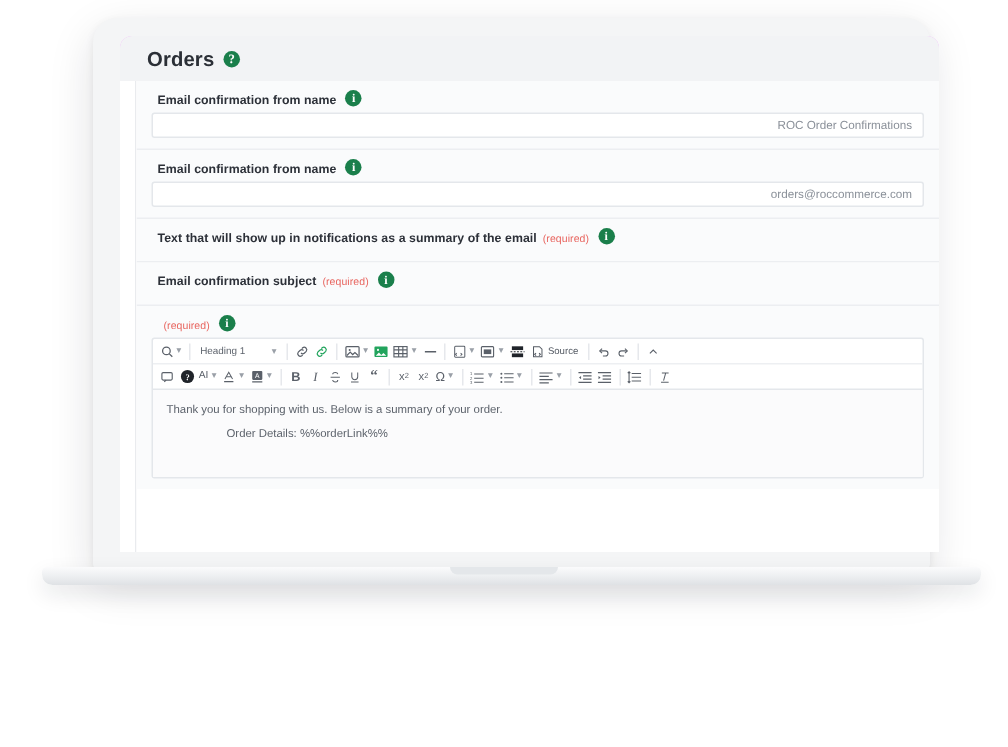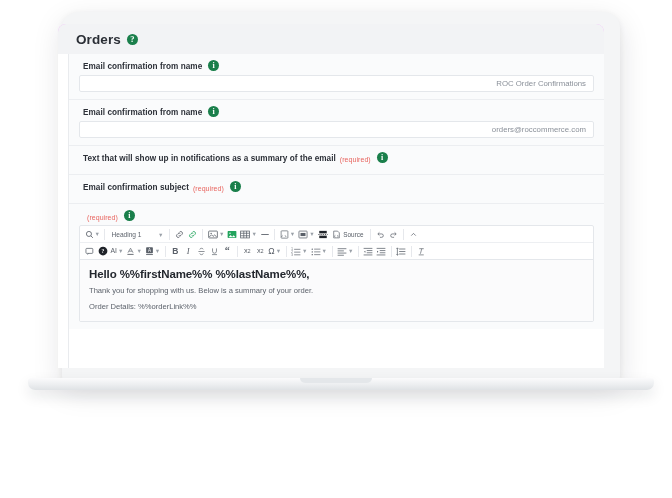--- a/index.html
+++ b/index.html
@@ -48,21 +48,21 @@
     top: 378px;
     width: 72px;
     height: 5px;
     background: #e4e7ea;
     border-radius: 0 0 5px 5px;
   }
 
   
   .screen {
     position: absolute;
-    left: 58px;
+    left: 80px;
     top: 24px;
     width: 546px;
     height: 344px;
     background: #f0abfc;
     border-radius: 8px 8px 0 0;
     overflow: hidden;
   }
 
   .page-header {
     height: 30px;
@@ -234,21 +234,21 @@
     font-weight: bold;
     color: #23272e;
     margin-bottom: 6px;
     letter-spacing: -.1px;
   }
   .eb-p {
     font-size: 7.6px;
     color: #5c626b;
     margin-bottom: 7px;
   }
-  .eb-p.last { margin-bottom: 0; }
+  .eb-p.last { margin-bottom: 0; margin-left: 40px; }
 </style>
 </head>
 <body>
 
 <div id="stage">
 
   <div class="laptop-lid"></div>
 
   <div class="screen">
 
@@ -533,21 +533,20 @@
               <span class="tb-sep"></span>
               <span class="tb-btn">
                 <svg width="9" height="9" viewBox="0 0 16 16" fill="none" stroke="currentColor" stroke-width="1.2">
                     <path d="M4 3h8M8.5 3l-2.5 9"></path>
                     <line x1="3" y1="14" x2="12" y2="14"></line>
                   </svg>
               </span>
             </div>
 
             <div class="editor-body">
-              <div class="eb-h1">Hello %%firstName%% %%lastName%%,</div>
               <div class="eb-p">Thank you for shopping with us. Below is a summary of your order.</div>
               <div class="eb-p last">Order Details: %%orderLink%%</div>
             </div>
 
           </div>
         </div>
 
       </div>
     </div>
   </div>

